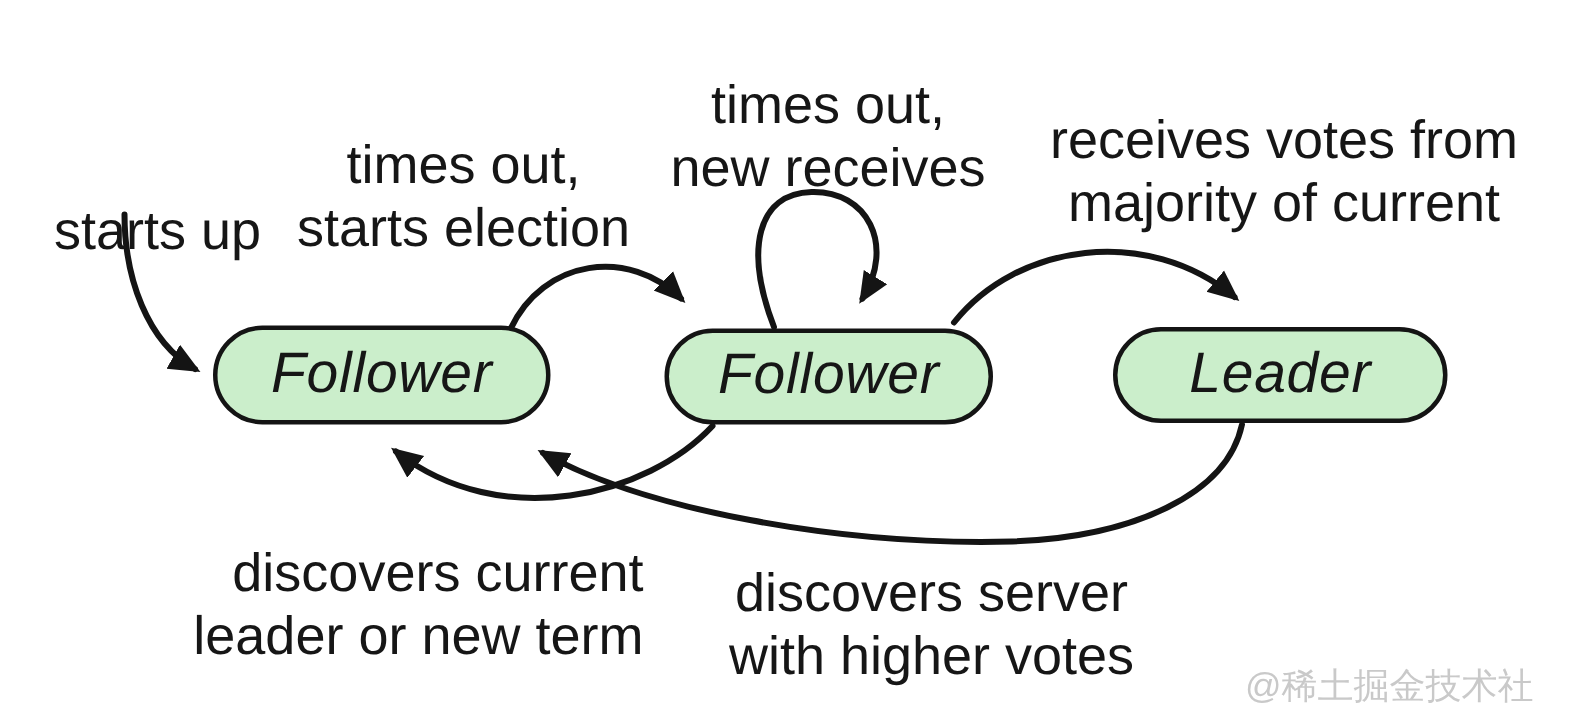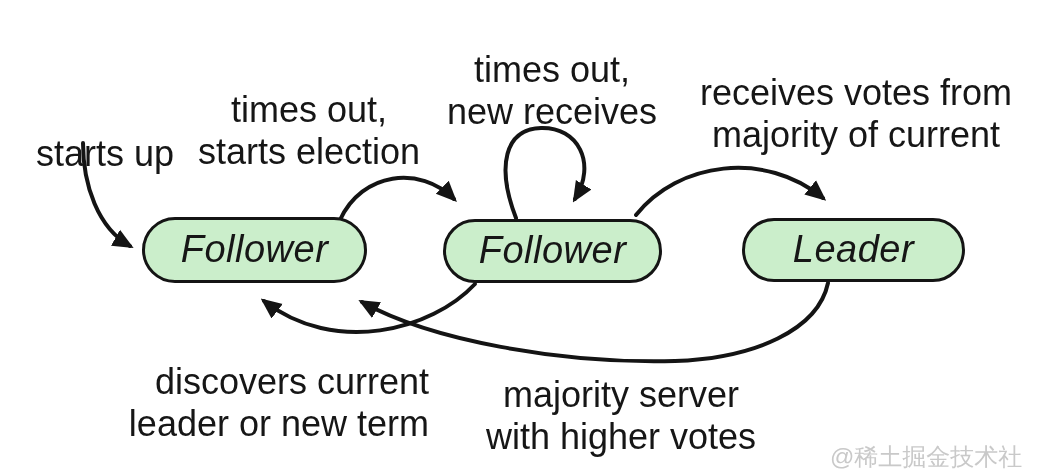--- a/index.html
+++ b/index.html
@@ -105,19 +105,19 @@
     <span>receives votes from</span>
     <span>majority of current</span>
   </div>
 
   <div class="edge-label" style="left:89px; top:361px; width:340px;text-align:right;">
     <span>discovers current</span>
     <span>leader or new term</span>
   </div>
 
   <div class="edge-label" style="left:451px; top:374px; width:340px;">
-    <span>majority server</span>
+    <span>discovers server</span>
     <span>with higher votes</span>
   </div>
 
   <div class="watermark" style="left:830px; top:441px; width:216px;">@稀土掘金技术社区</div>
 
 </div>
 
 </body></html>

